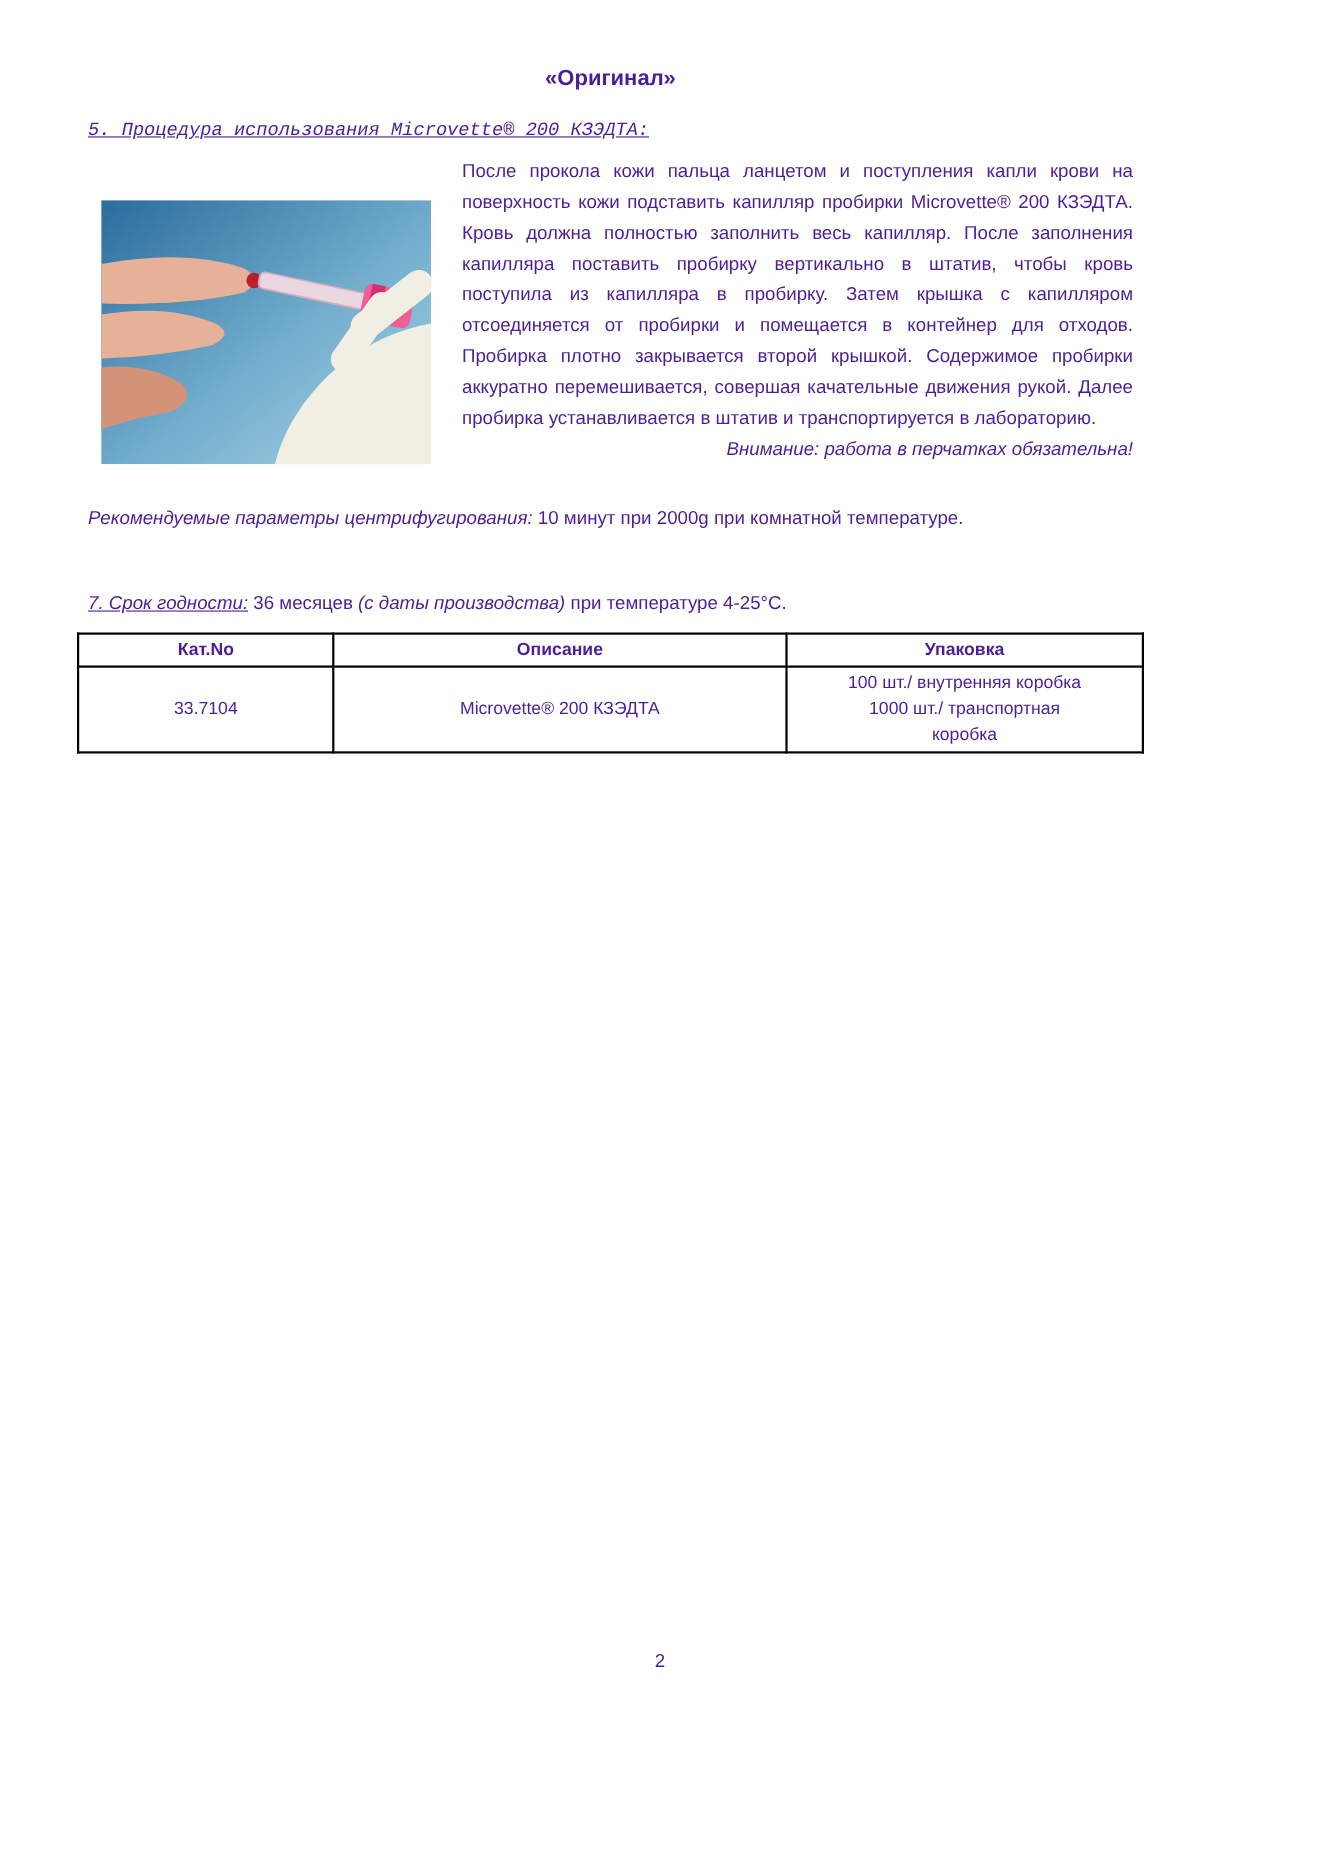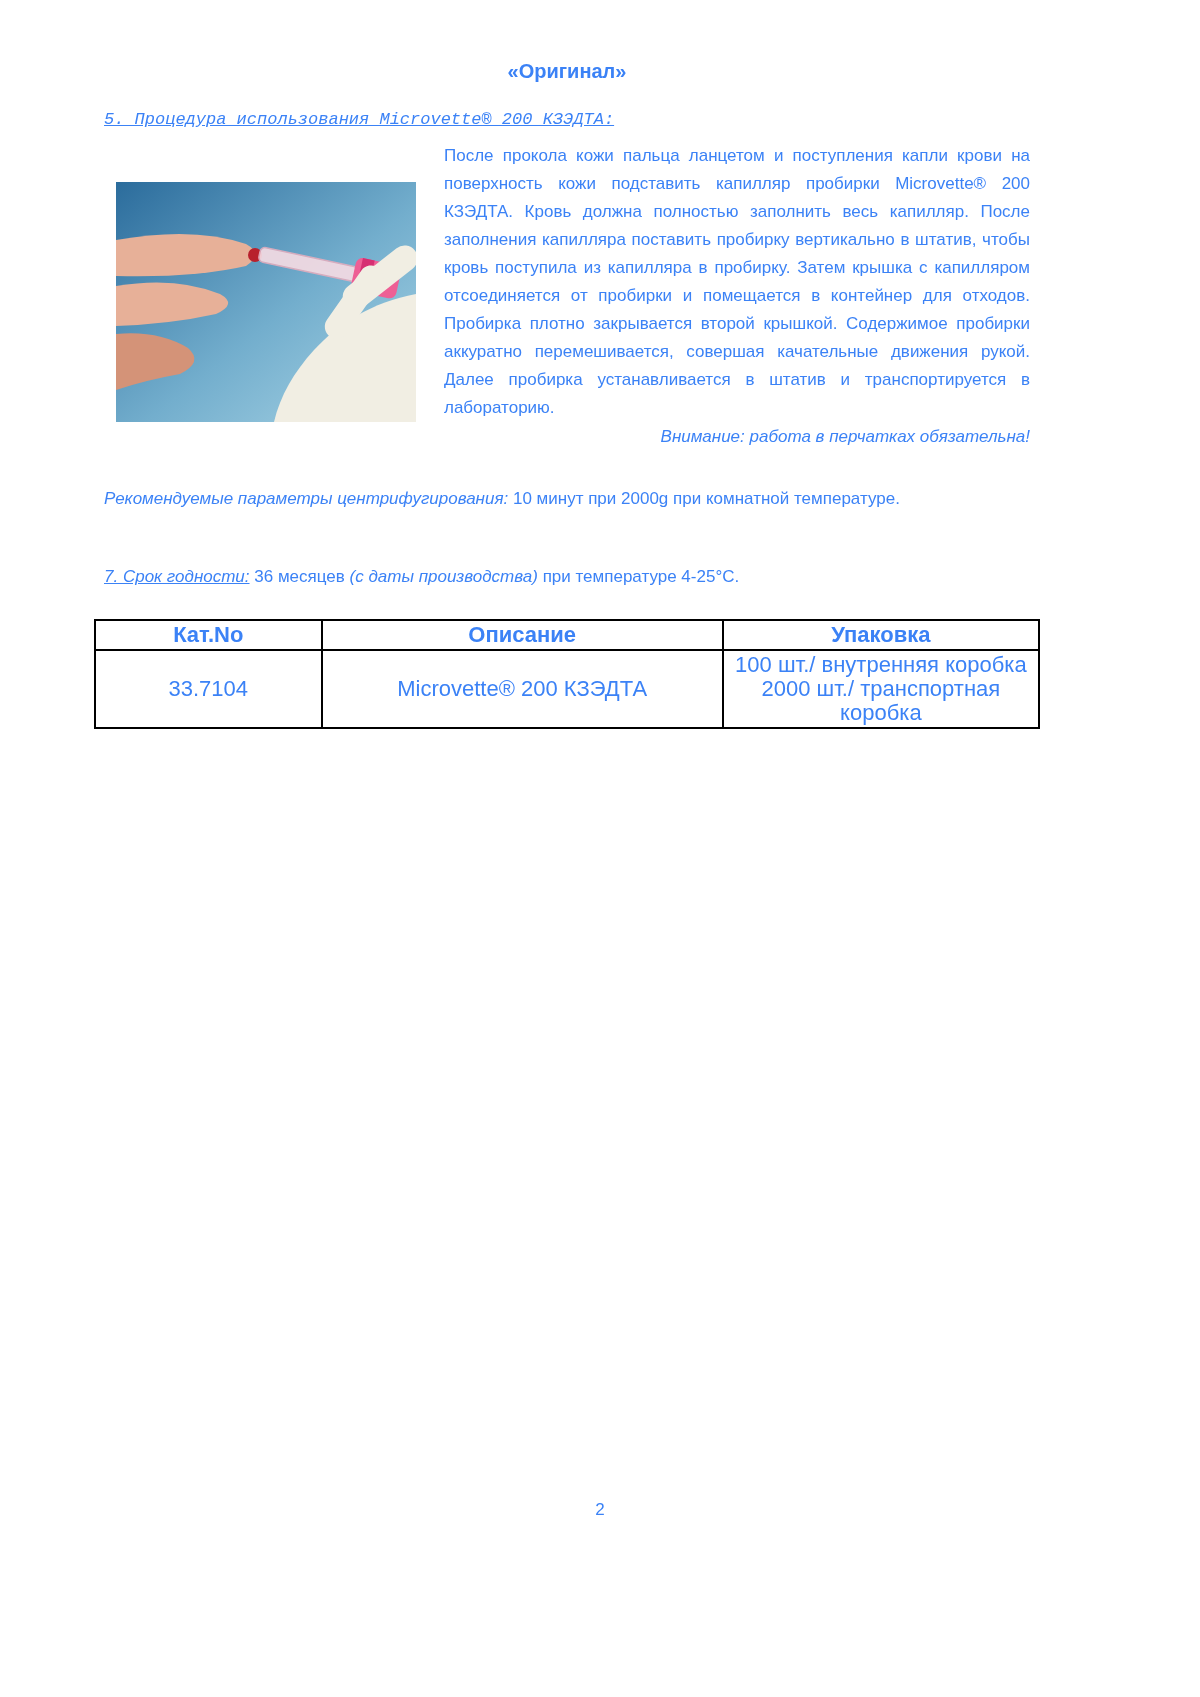--- a/index.html
+++ b/index.html
@@ -7,24 +7,24 @@
     padding: 0;
     background: #ffffff;
   }
   .page {
     position: relative;
     width: 1200px;
     height: 1697px;
     margin: 0 auto;
     background: #ffffff;
     font-family: "Liberation Sans", "DejaVu Sans", sans-serif;
-    color: #3b82f6;
+    color: #4c1d95;
     font-size: 17px;
     box-sizing: border-box;
-    padding: 58px 170px 0 104px;
+    padding: 58px 170px 0 80px;
     overflow: hidden;
   }
   .doc-title {
     margin: 0;
     text-align: center;
     font-size: 20px;
     font-weight: bold;
     line-height: 26px;
   }
   .s-heading {
@@ -70,23 +70,23 @@
     line-height: 28px;
   }
   .s-heading-inline {
     font-style: italic;
     text-decoration: underline;
   }
   .s7-heading { margin-top: 44px; }
   .order-table {
     width: calc(100% + 20px);
     margin-left: -10px;
-    margin-top: 28px;
+    margin-top: 12px;
     border-collapse: collapse;
-    font-size: 22px;
+    font-size: 16px;
   }
   .order-table th, .order-table td {
     border: 2px solid #000;
     padding: 2px 6px;
     text-align: center;
     vertical-align: middle;
   }
   .order-table th {
     font-weight: bold;
     line-height: 24px;
@@ -177,21 +177,21 @@
         <th class="col-catno">Кат.No</th>
         <th class="col-descr">Описание</th>
         <th class="col-pack">Упаковка</th>
       </tr>
     </thead>
     <tbody>
       <tr>
         <td>33.7104</td>
         <td>Microvette® 200 КЗЭДТА</td>
         <td class="pre">100 шт./ внутренняя коробка
-2000 шт./ транспортная
+1000 шт./ транспортная
 коробка</td>
       </tr>
     </tbody>
   </table>
 
   <div class="page-number">2</div>
 
 </div>
 
 </body></html>

